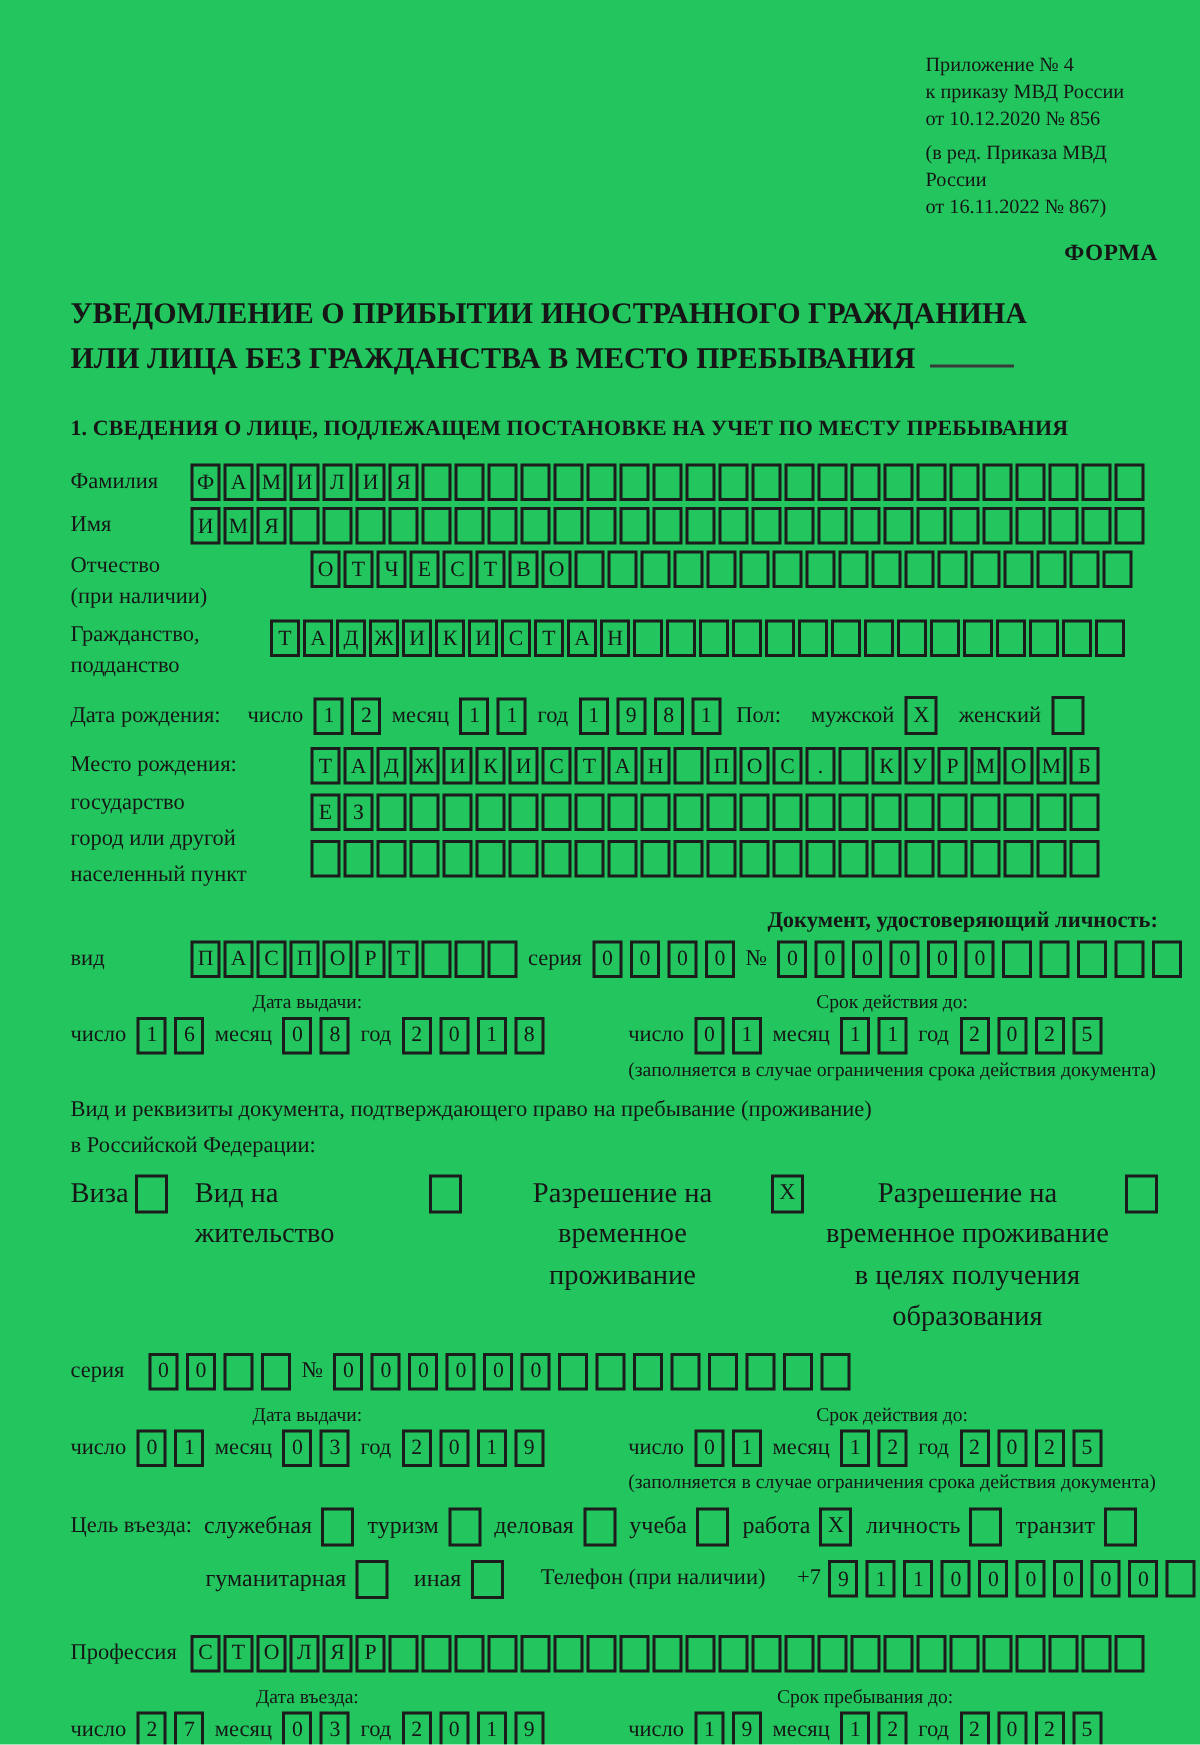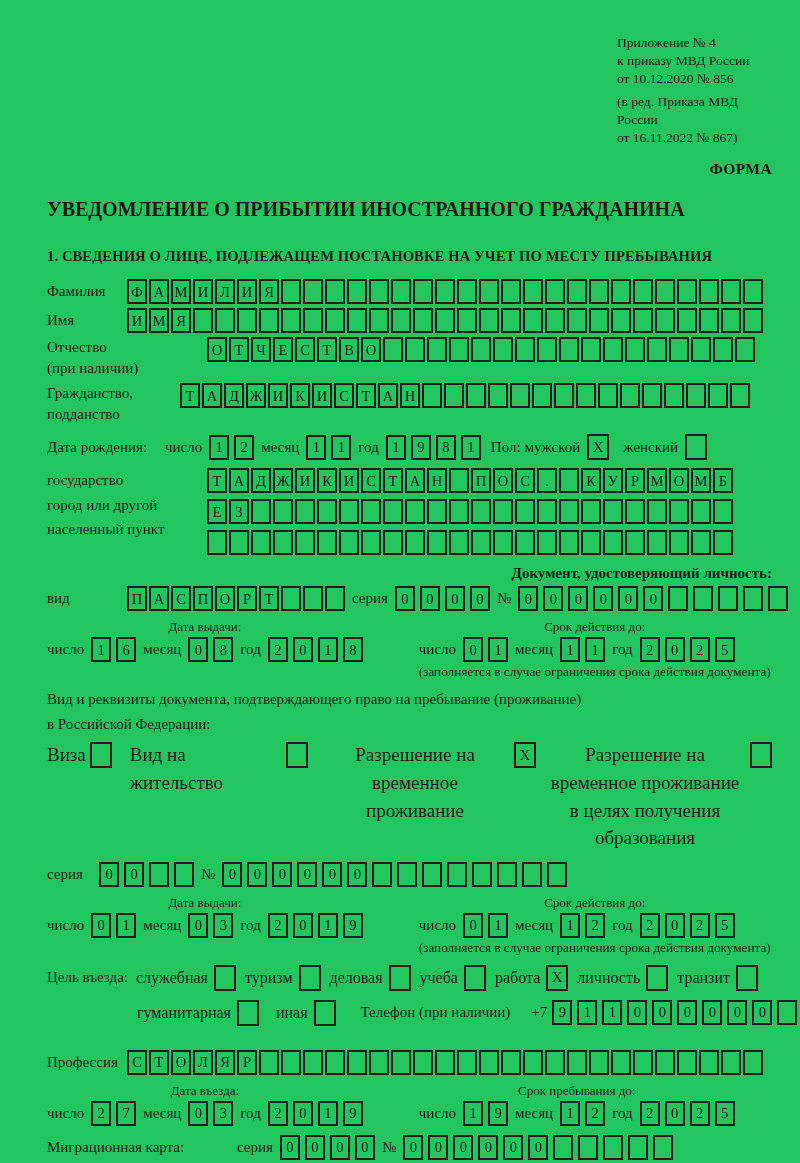--- a/index.html
+++ b/index.html
@@ -65,20 +65,21 @@
     <div>к приказу МВД России</div>
     <div>от 10.12.2020 № 856</div>
     <div class="amend">(в ред. Приказа МВД России</div>
     <div>от 16.11.2022 № 867)</div>
   </div>
 
   <div class="forma">ФОРМА</div>
 
   <div class="title">
     <div>УВЕДОМЛЕНИЕ О ПРИБЫТИИ ИНОСТРАННОГО ГРАЖДАНИНА</div>
+    <div><span>ИЛИ ЛИЦА БЕЗ ГРАЖДАНСТВА В МЕСТО ПРЕБЫВАНИЯ</span><span class="blank-line"></span></div>
   </div>
 
   <div class="sec1">1. СВЕДЕНИЯ О ЛИЦЕ, ПОДЛЕЖАЩЕМ ПОСТАНОВКЕ НА УЧЕТ ПО МЕСТУ ПРЕБЫВАНИЯ</div>
 
   <div class="frow">
     <span class="flabel w80">Фамилия</span>
     <span class="cellrow">
         <span class="cell">Ф</span>
         <span class="cell">А</span>
         <span class="cell">М</span>
@@ -227,29 +228,30 @@
         <span class="cell">1</span>
         <span class="cell">1</span>
       </span>
     <span class="lbl">год</span>
     <span class="cellrow dsp">
         <span class="cell">1</span>
         <span class="cell">9</span>
         <span class="cell">8</span>
         <span class="cell">1</span>
       </span>
-    <span class="lbl" style="margin-left:10px;margin-right:4px;">Пол:</span>
+    <span class="lbl" style="margin-left:10px;margin-right:20px;">Пол:</span>
     <span class="lbl" style="margin-left:0;">мужской</span>
     <span class="cbox">X</span>
     <span class="lbl" style="margin-left:14px;">женский</span>
     <span class="cbox"></span>
   </div>
 
   <div class="frow top" style="margin-top:8px;">
     <span class="flabel w160 stack" style="line-height:1.62;">
+      <span>Место рождения:</span>
       <span>государство</span>
       <span>город или другой</span>
       <span>населенный пункт</span>
     </span>
     <span class="stackcells">
       <span class="cellrow">
           <span class="cell">Т</span>
           <span class="cell">А</span>
           <span class="cell">Д</span>
           <span class="cell">Ж</span>

